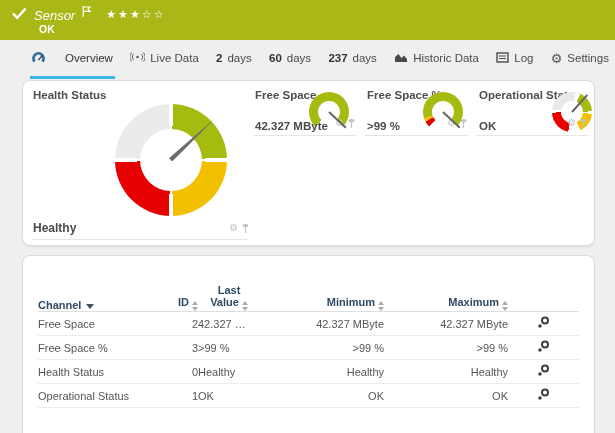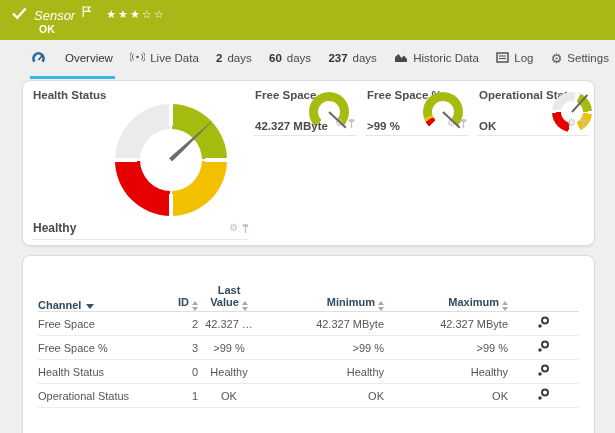--- a/index.html
+++ b/index.html
@@ -75,21 +75,21 @@
   .n2 { left:77px; top:2px; transform:rotate(133deg); }
   .n3 { left:94px; top:2px; transform:rotate(42deg); }
 
   
   .ch-table { margin:20px 15px 0; font-size:11px; color:#555; }
   .trow { display:flex; align-items:center; height:24px; border-bottom:1px solid #ececec; }
   .thead { height:36px; align-items:flex-end; border-bottom:1px solid #dedede;
     font-weight:bold; color:#2f4a63; padding-top:1px; }
   .c1 { flex:0 0 128px; text-align:left; }
   .c2 { flex:0 0 32px;  text-align:right; }
-  .c3 { flex:0 0 62px;  text-align:center; }
+  .c3 { flex:0 0 62px;  text-align:left; }
   .c4 { flex:0 0 124px; text-align:right; }
   .c5 { flex:0 0 124px; text-align:right; }
   .c6 { flex:1; display:flex; justify-content:center; align-items:center; }
   .thead .c3 { text-align:center; }
   .sort { display:inline-flex; flex-direction:column; gap:2px; margin-left:3px; vertical-align:1px; }
   .sort i { width:0; height:0; border-left:3px solid transparent; border-right:3px solid transparent; }
   .sort .up { border-bottom:4px solid #aaa; }
   .sort .dn { border-top:4px solid #aaa; }
   .caret { display:inline-block; width:0; height:0; border-left:4px solid transparent;
     border-right:4px solid transparent; border-top:5px solid #3a5068; margin-left:5px; }

